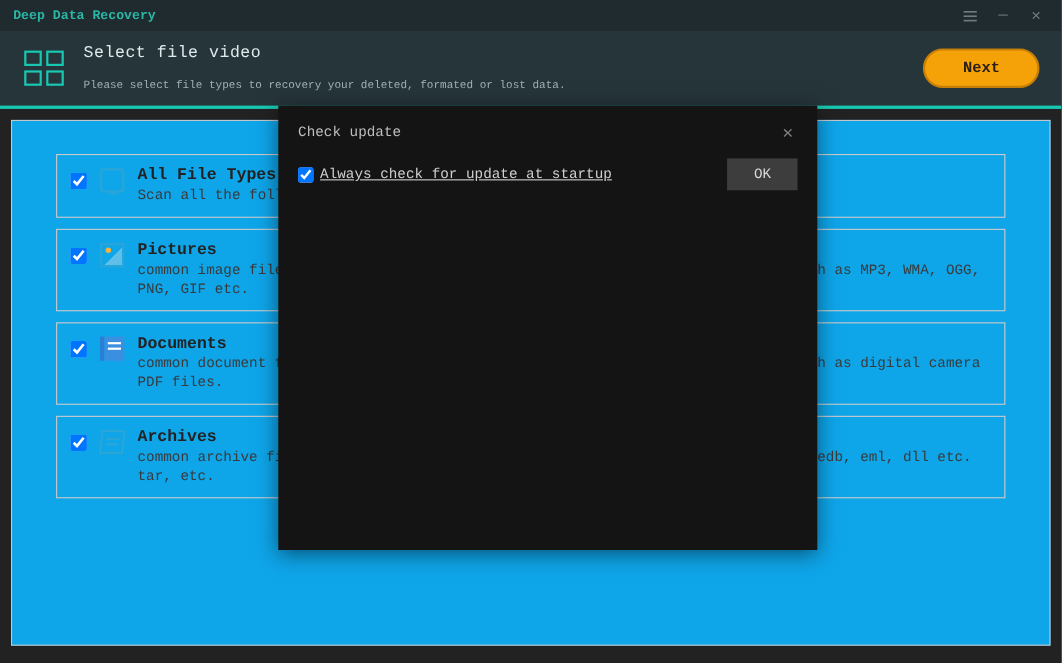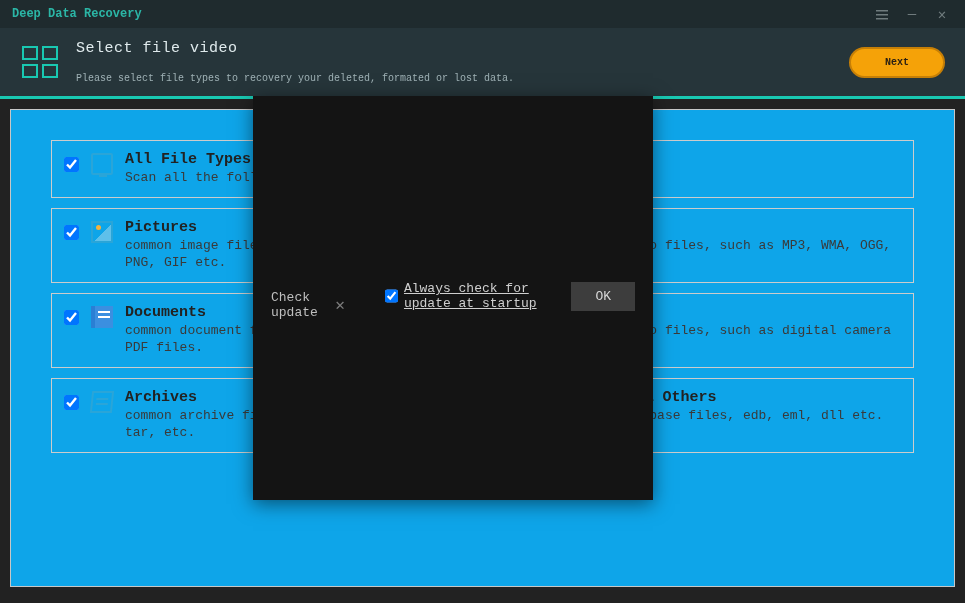--- a/index.html
+++ b/index.html
@@ -55,21 +55,21 @@
   .header .text-block .h1 { font-size: 15px; color: #dfeaec; letter-spacing: 0.5px; }
   .header .text-block .sub { font-size: 10px; margin-top: 16px; color: #9fb1b5; }
   .header .next-btn {
     margin-left: auto;
     background: #f5a208;
     color: #2b2013;
     border: 2px solid #c67f06;
     border-radius: 18px;
     padding: 8px 34px;
     font-family: inherit;
-    font-size: 10px;
+    font-size: 14px;
     cursor: pointer;
     font-weight: bold;
   }
 
   
   .main-wrap {
     padding: 10px;
   }
   .main {
     background: #0ea5e9;
@@ -117,27 +117,27 @@
   .ic-archive { width:22px; height:22px; margin-top:2px; position:relative;}
   .ic-archive .sheet{position:absolute;inset:0;border:2px solid #2aa5d8; transform:skewX(-6deg);}
   .ic-archive .sheet::before,.ic-archive .sheet::after{content:"";position:absolute;left:3px;right:3px;height:1.5px;background:#2aa5d8;}
   .ic-archive .sheet::before{top:5px;} .ic-archive .sheet::after{top:10px;}
 
   
   .modal {
     position: absolute;
     left: 253px;
     top: 96px;
-    width: 400px;
+    width: 490px;
     height: 404px;
     background: #141414;
     color: #b8b8b8;
     box-shadow: 0 4px 18px rgba(0,0,0,.5);
     display: flex;
-    flex-direction: row;
+    flex-direction: column;
   }
   .modal .m-head {
     display: flex;
     align-items: center;
     padding: 14px 18px 0 18px;
     color: #bfbfbf;
     font-size: 13px;
   }
   .modal .m-close {
     margin-left: auto;

